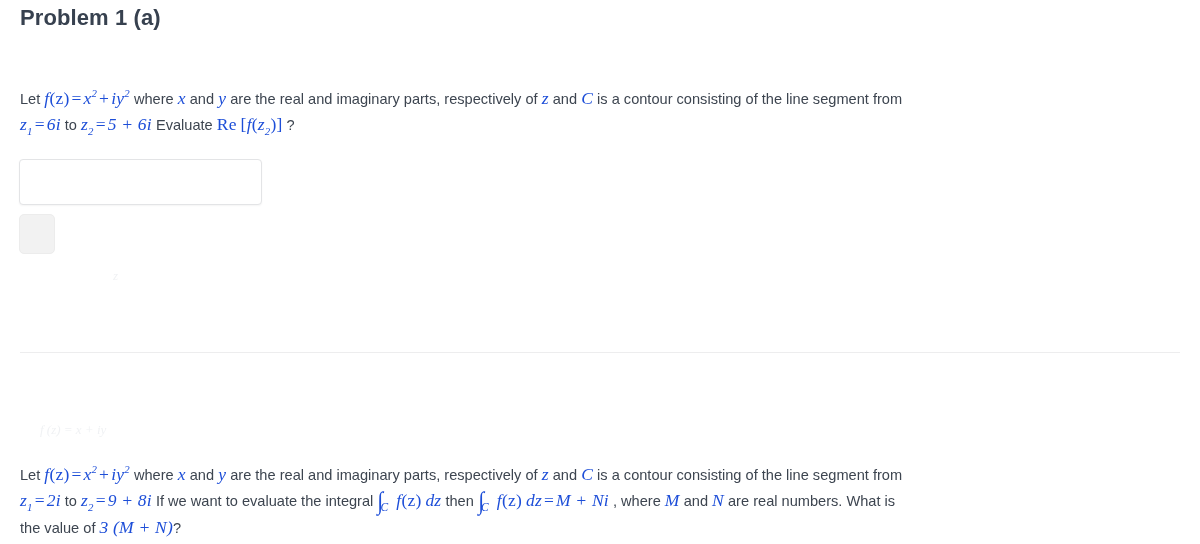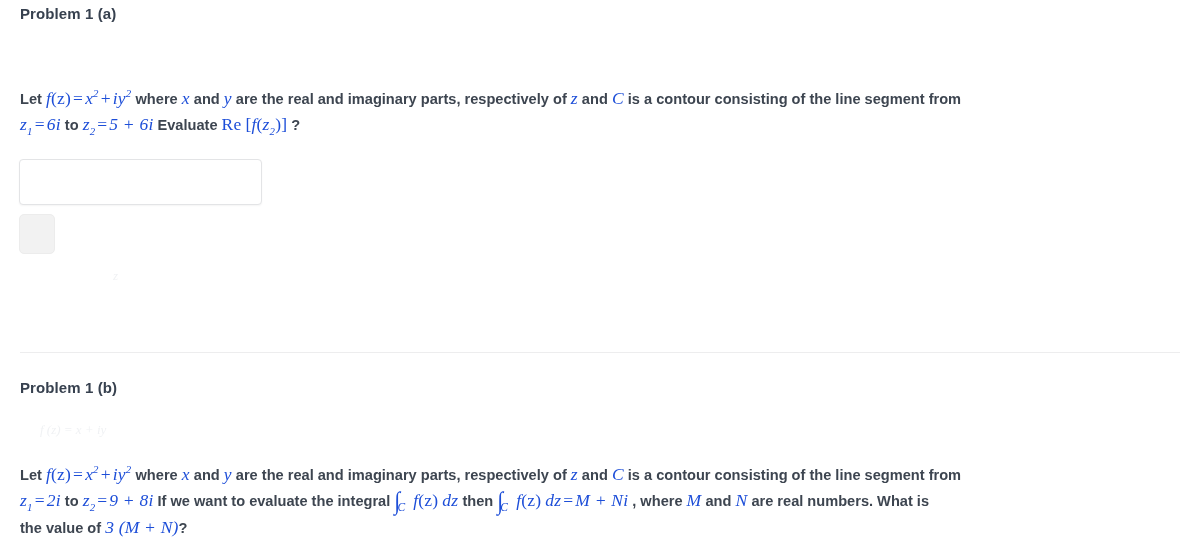--- a/index.html
+++ b/index.html
@@ -19,21 +19,21 @@
     position: relative;
     width: 1200px;
     height: 544px;
   }
 
   
   .problem-heading {
     position: absolute;
     left: 20px;
     font-family: "Liberation Sans", sans-serif;
-    font-size: 15px;
+    font-size: 22px;
     font-weight: bold;
     color: #37414f;
     letter-spacing: 0.1px;
     white-space: nowrap;
   }
   #heading-a { top: 5px; }
   #heading-b { top: 379px; }
 
   
   .statement {
@@ -41,21 +41,21 @@
     left: 20px;
     width: 1160px;
     font-family: "Liberation Sans", sans-serif;
     font-size: 14.6px;
     color: #3d4550;
     line-height: 25px;
   }
   #statement-a { top: 86px; }
   #statement-b { top: 462px; }
 
-  .statement .txt { white-space: pre; font-weight: bold; }
+  .statement .txt { white-space: pre; }
 
   
   .m {
     font-family: "Liberation Serif", "DejaVu Serif", serif;
     font-style: italic;
     font-size: 17.5px;
     color: #1d4ed8;
     white-space: nowrap;
     letter-spacing: 0.2px;
   }
@@ -166,21 +166,20 @@
   </div>
 
   <input class="answer-input" type="text" value="" style="">
 
   <button class="mini-button"></button>
 
   <div class="artifact" id="artifact-a">z</div>
 
   <div class="divider"></div>
 
-  <div class="problem-heading" id="heading-b">Problem 1 (b)</div>
 
   <div class="artifact" id="artifact-b">f (z) = x + iy</div>
 
   <div class="statement" id="statement-b">
     <span class="txt">Let </span><span class="m"><span>f</span><span class="paren">(z)</span><span class="op">=</span><span>x</span><sup>2</sup><span class="op">+</span><span>iy</span><sup>2</sup></span><span class="txt"> where </span><span class="m">x</span><span class="txt"> and </span><span class="m">y</span><span class="txt"> are the real and imaginary parts, respectively of </span><span class="m">z</span><span class="txt"> and </span><span class="m">C</span><span class="txt"> is a contour consisting of the line segment from</span><br><span class="m"><span>z</span><sub>1</sub><span class="op">=</span><span>2i</span></span><span class="txt"> to </span><span class="m"><span>z</span><sub>2</sub><span class="op">=</span><span>9 + 8i</span></span><span class="txt"> If we want to evaluate the integral </span><span class="m"><span class="intg">∫</span><span class="intg-sub">C</span><span class="sp2"></span><span>f</span><span class="paren">(z)</span><span class="sp2"></span><span>dz</span></span><span class="txt"> then </span><span class="m"><span class="intg">∫</span><span class="intg-sub">C</span><span class="sp2"></span><span>f</span><span class="paren">(z)</span><span class="sp2"></span><span>dz</span><span class="op">=</span><span>M + Ni</span></span><span class="txt"> , where </span><span class="m">M</span><span class="txt"> and </span><span class="m">N</span><span class="txt"> are real numbers. What is</span><br><span class="txt">the value of </span><span class="m">3 (M + N)</span><span class="txt">?</span>
   </div>
 
 </div>
 
 </body></html>

